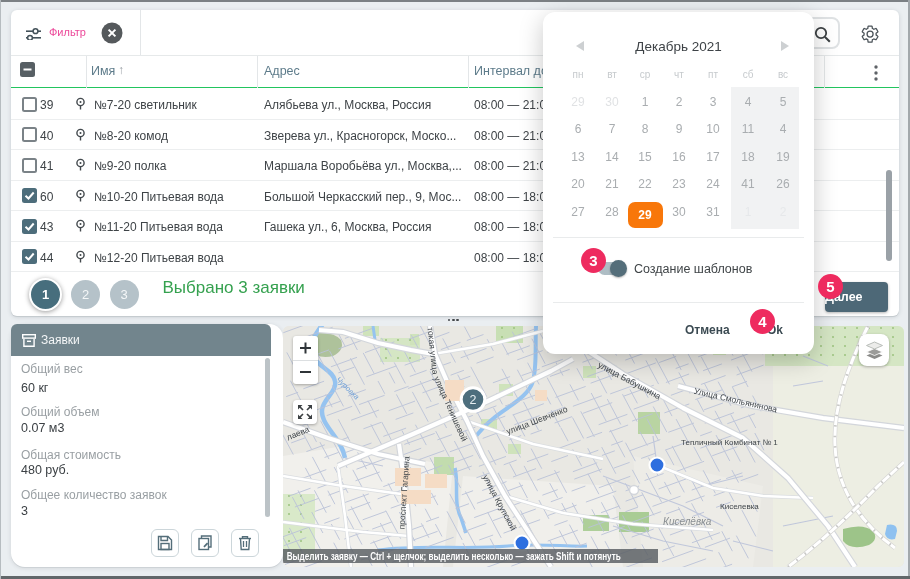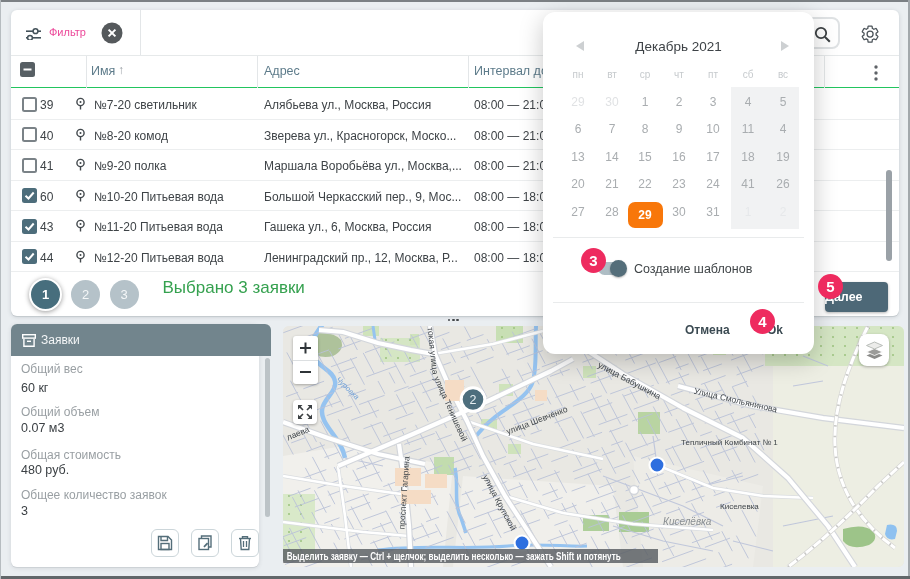--- a/index.html
+++ b/index.html
@@ -32,21 +32,21 @@
 #pg1{left:18px;top:268px;width:33px;height:33px;background:#476e7d;border:2px solid #fff;box-shadow:0 1px 5px rgba(0,0,0,.4);line-height:29px;font-size:13px;font-weight:bold}
 #pg2{left:60px;top:270px;width:29px;height:29px;background:#b5c2c9;line-height:29px;font-size:13px;color:#f4f7f8}
 #pg3{left:98.5px;top:270px;width:29px;height:29px;background:#b5c2c9;line-height:29px;font-size:13px;color:#f4f7f8}
 #selinfo{left:151.5px;top:268px;font-size:17px;color:#35a14f}
 #nextbtn{left:814px;top:272px;width:63px;height:30px;background:#4d6877;border-radius:4px;color:#fff;font-size:12.5px;font-weight:bold;text-align:left;line-height:30px;box-shadow:0 1px 3px rgba(0,0,0,.3)}
 #sbar{left:875px;top:160px;width:6px;height:91px;border-radius:3px;background:#9aa1a7}
 
 #hdots{left:448px;top:319px;font-size:0}
 #hdots i{display:inline-block;width:2.4px;height:2.4px;border-radius:50%;background:#45494c;margin-right:1.8px}
 
-#panel{left:11px;top:324px;width:248px;height:243px;background:#fff;border-radius:6px;box-shadow:0 1px 0 0 #cdd2d6,0 1px 4px rgba(60,70,80,.16)}
+#panel{left:11px;top:324px;width:272px;height:243px;background:#fff;border-radius:14px;box-shadow:0 1px 0 0 #cdd2d6,0 1px 4px rgba(60,70,80,.16)}
 #phead{left:0;top:0;width:260px;height:32px;background:#72858d;border-radius:6px 6px 0 0;color:#f4f6f7;font-size:12px}
 .plabel{left:10px;font-size:12px;color:#999fa3}
 .pval{left:10px;font-size:12.5px;color:#3c4145}
 .pbtn{top:205px;width:28px;height:28px;border:1px solid #ccd6da;border-radius:6px;background:#fff}
 #pscroll{left:254px;top:34px;width:5px;height:159px;background:#bcc3c7;border-radius:3px}
 
 #map{left:283px;top:326px;width:621px;height:241px;border-radius:6px;overflow:hidden;background:#e9e8e3}
 .mapbtn{background:#fff;border-radius:4px;box-shadow:0 1px 3px rgba(0,0,0,.3)}
 #zoomctl{left:10px;top:10px;width:25px;height:48px;border-radius:3px}
 #zoomctl .sep{position:absolute;left:0;top:24px;width:25px;height:1px;background:#dcdfe1}
@@ -193,21 +193,20 @@
         <div class="abs cb on"><svg width="15" height="15" viewBox="0 0 15 15">
             <path d="M3.5 7.7 L6.5 10.5 L11.7 4.5" fill="none" stroke="#fff" stroke-width="2"></path>
           </svg></div>
         <div class="abs num">44</div>
         <div class="abs" style="left:64px;top:8px"><svg width="11" height="15" viewBox="0 0 11 15">
             <circle cx="5.5" cy="5" r="3.6" fill="none" stroke="#43494d" stroke-width="1.4"></circle>
             <circle cx="5.5" cy="5" r="1" fill="#43494d"></circle>
             <path d="M5.5 8.6 L5.5 12.5" stroke="#43494d" stroke-width="1.4"></path>
           </svg></div>
         <div class="abs nm">№12-20 Питьевая вода</div>
-        <div class="abs ad">Ленинградский пр., 12, Москва, Р...</div>
         <div class="abs iv">08:00 — 18:00</div>
       </div>
     </div>
 
   <div class="abs pgc" id="pg1">1</div>
   <div class="abs pgc" id="pg2">2</div>
   <div class="abs pgc" id="pg3">3</div>
   <div class="abs" id="selinfo">Выбрано 3 заявки</div>
   <div class="abs" id="nextbtn">Далее</div>
   <div class="abs" id="sbar"></div>

